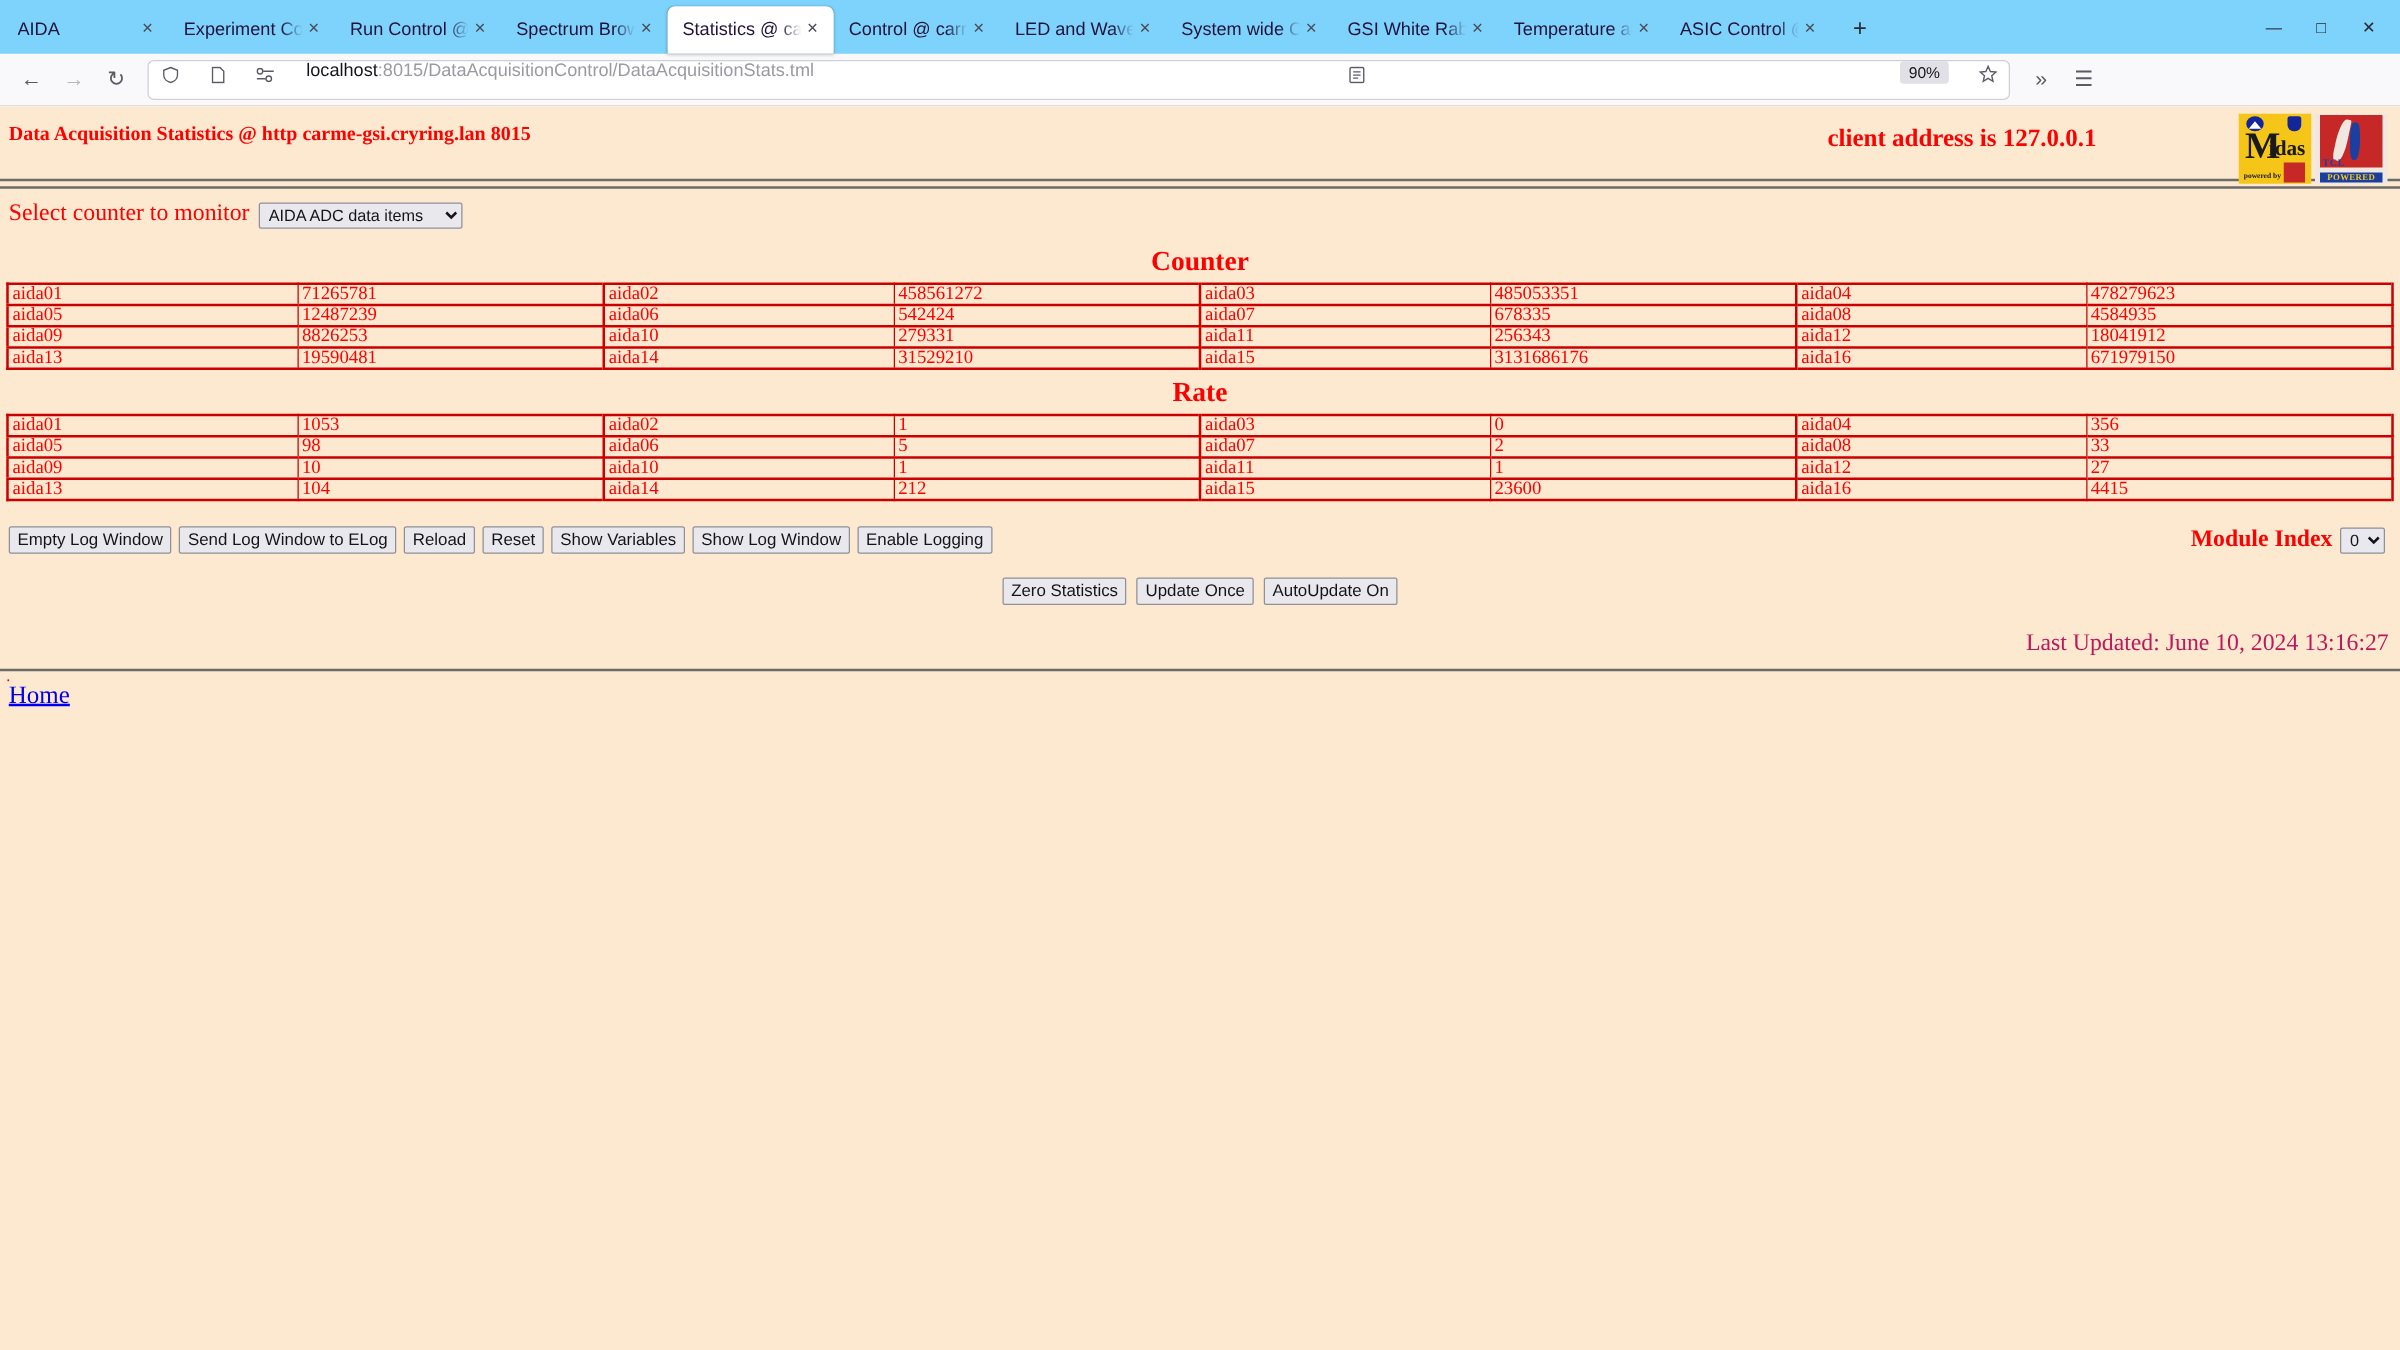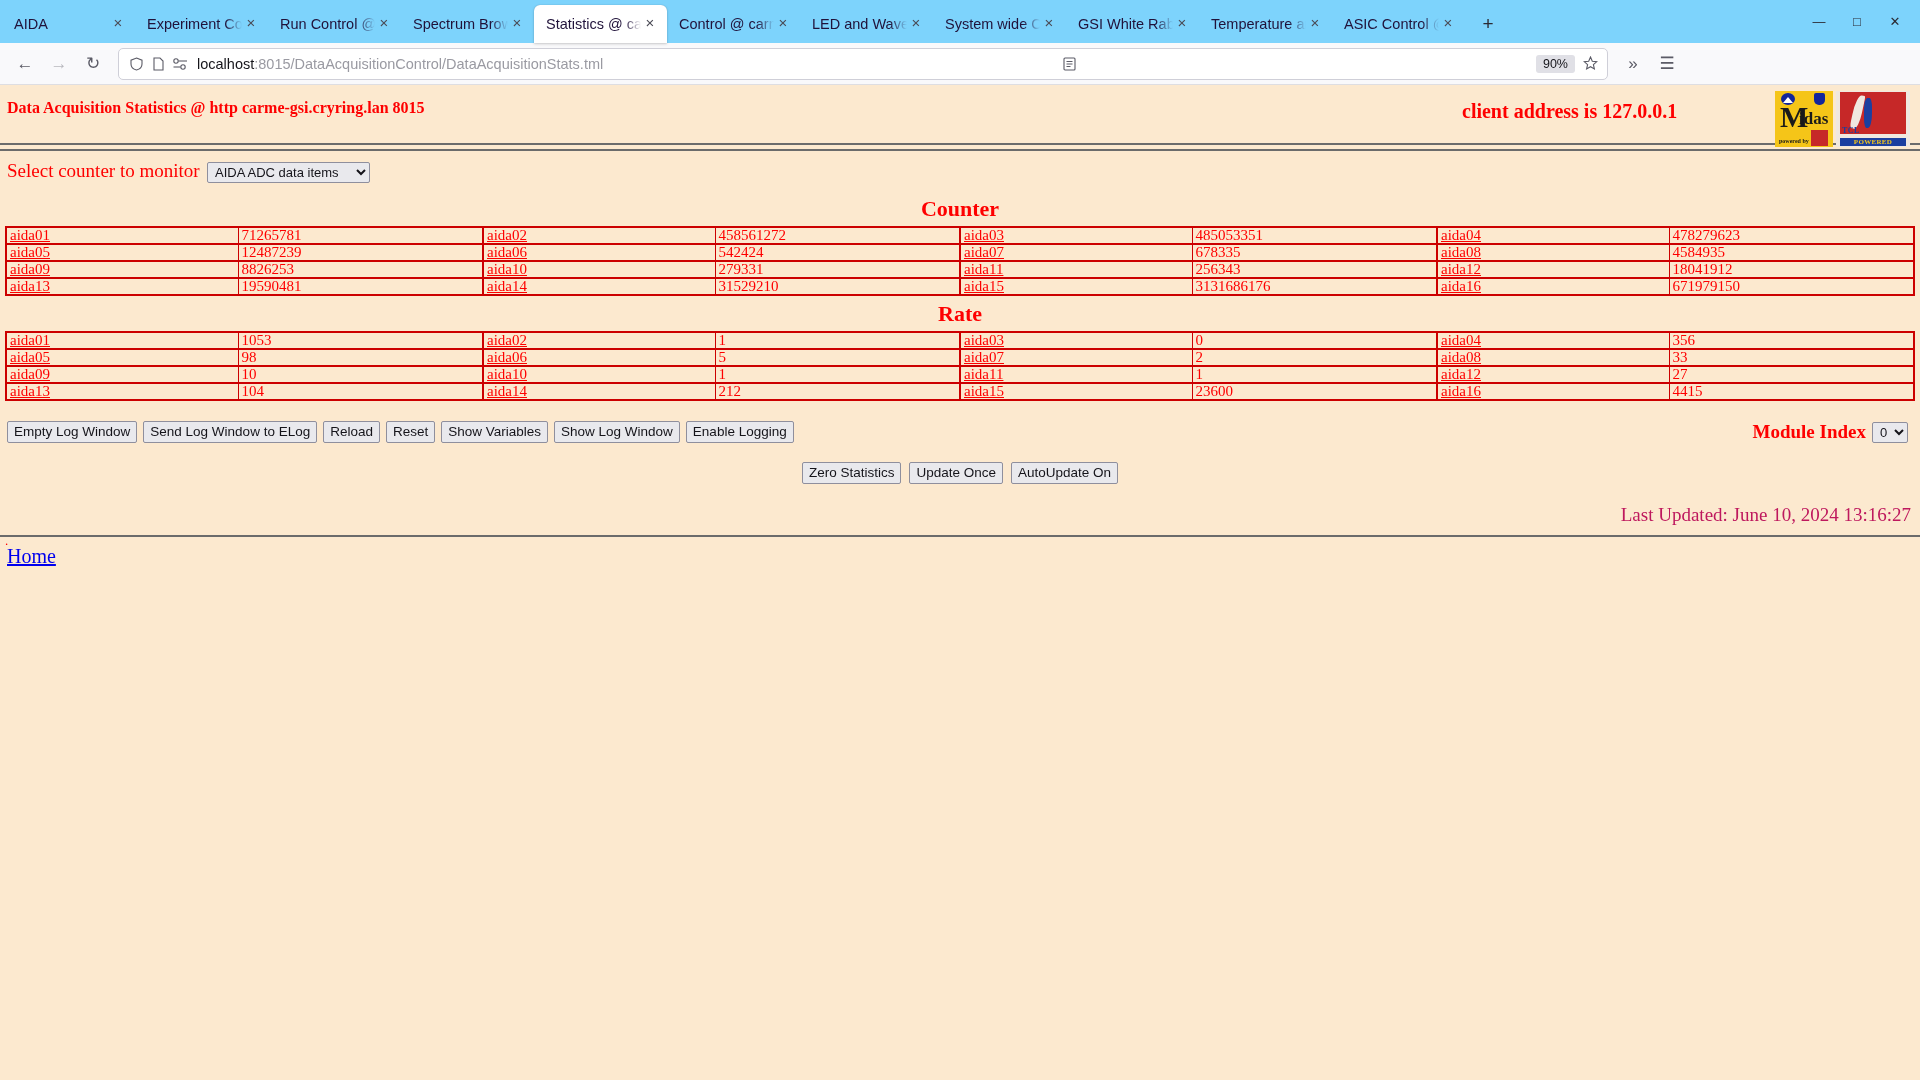--- a/index.html
+++ b/index.html
@@ -92,23 +92,24 @@
   }
   .navbtn.dim { color: #b8b8be; }
   .urlbar {
     flex: 1 1 auto;
     height: 32px;
     margin: 0 8px;
     background: #ffffff;
     border: 1px solid #cfcfd8;
     border-radius: 5px;
     display: flex;
-    align-items: center;
+    align-items: flex-start;
     padding: 0 6px;
     max-width: 1490px;
+    gap: 16px;
   }
   .urlbar .uicon {
     width: 22px; height: 22px;
     display: flex; align-items: center; justify-content: center;
     color: #5b5b66; font-size: 13px; flex: 0 0 auto;
   }
   .url-text { font-size: 14.5px; color: #9a9aa2; margin-left: 6px; white-space: nowrap; }
   .url-text b { color: #15141a; font-weight: 400; }
   .zoom-badge {
     font-size: 12.5px; color: #15141a;
@@ -173,21 +174,21 @@
   }
   .logo-midas .pw {
     position: absolute; left: 4px; bottom: 3px;
     font-size: 6px; font-weight: bold; color: #1a1a1a;
   }
   .logo-midas .minitcl {
     position: absolute; right: 5px; bottom: 1px;
     width: 17px; height: 16px; background: #c62828;
   }
   .logo-tcl {
-    width: 74px; height: 56px; background: #f0e8e0;
+    width: 58px; height: 56px; background: #f0e8e0;
     position: relative; overflow: hidden;
   }
   .logo-tcl .flame {
     position: absolute; left: 4px; top: 1px; right: 4px; bottom: 13px;
     background: #c62828;
   }
   .logo-tcl .flame:before {
     content:""; position:absolute; left: 13px; top: 3px;
     width: 9px; height: 34px; background: #f0e8e0; border-radius: 60% 10% 50% 20%;
     transform: rotate(12deg);
@@ -268,21 +269,21 @@
     border-bottom: 2px solid #cc0000;
     color: #fe0000;
     font-family: "Liberation Serif", serif;
     font-size: 15px;
     padding: 0 3px;
     height: 16px;
     line-height: 15px;
     overflow: hidden;
     white-space: nowrap;
   }
-  table.stats td.name { width: 232px; text-decoration: underline; }
+  table.stats td.name { width: 232px; }
   table.stats td.val { width: 245px; border-right: 2px solid #cc0000; }
   table.stats tr:last-child td { border-bottom: none; }
 
   .btnrow { position: relative; height: 34px; margin-top: 18px; padding-left: 45px; }
   .btnrow .btns { position: absolute; left: 7px; top: 2px; display: flex; gap: 6px; }
   button.win {
     font-family: "Liberation Sans", sans-serif;
     font-size: 13.5px;
     color: #15141a;
     background: #e9e9ed;

